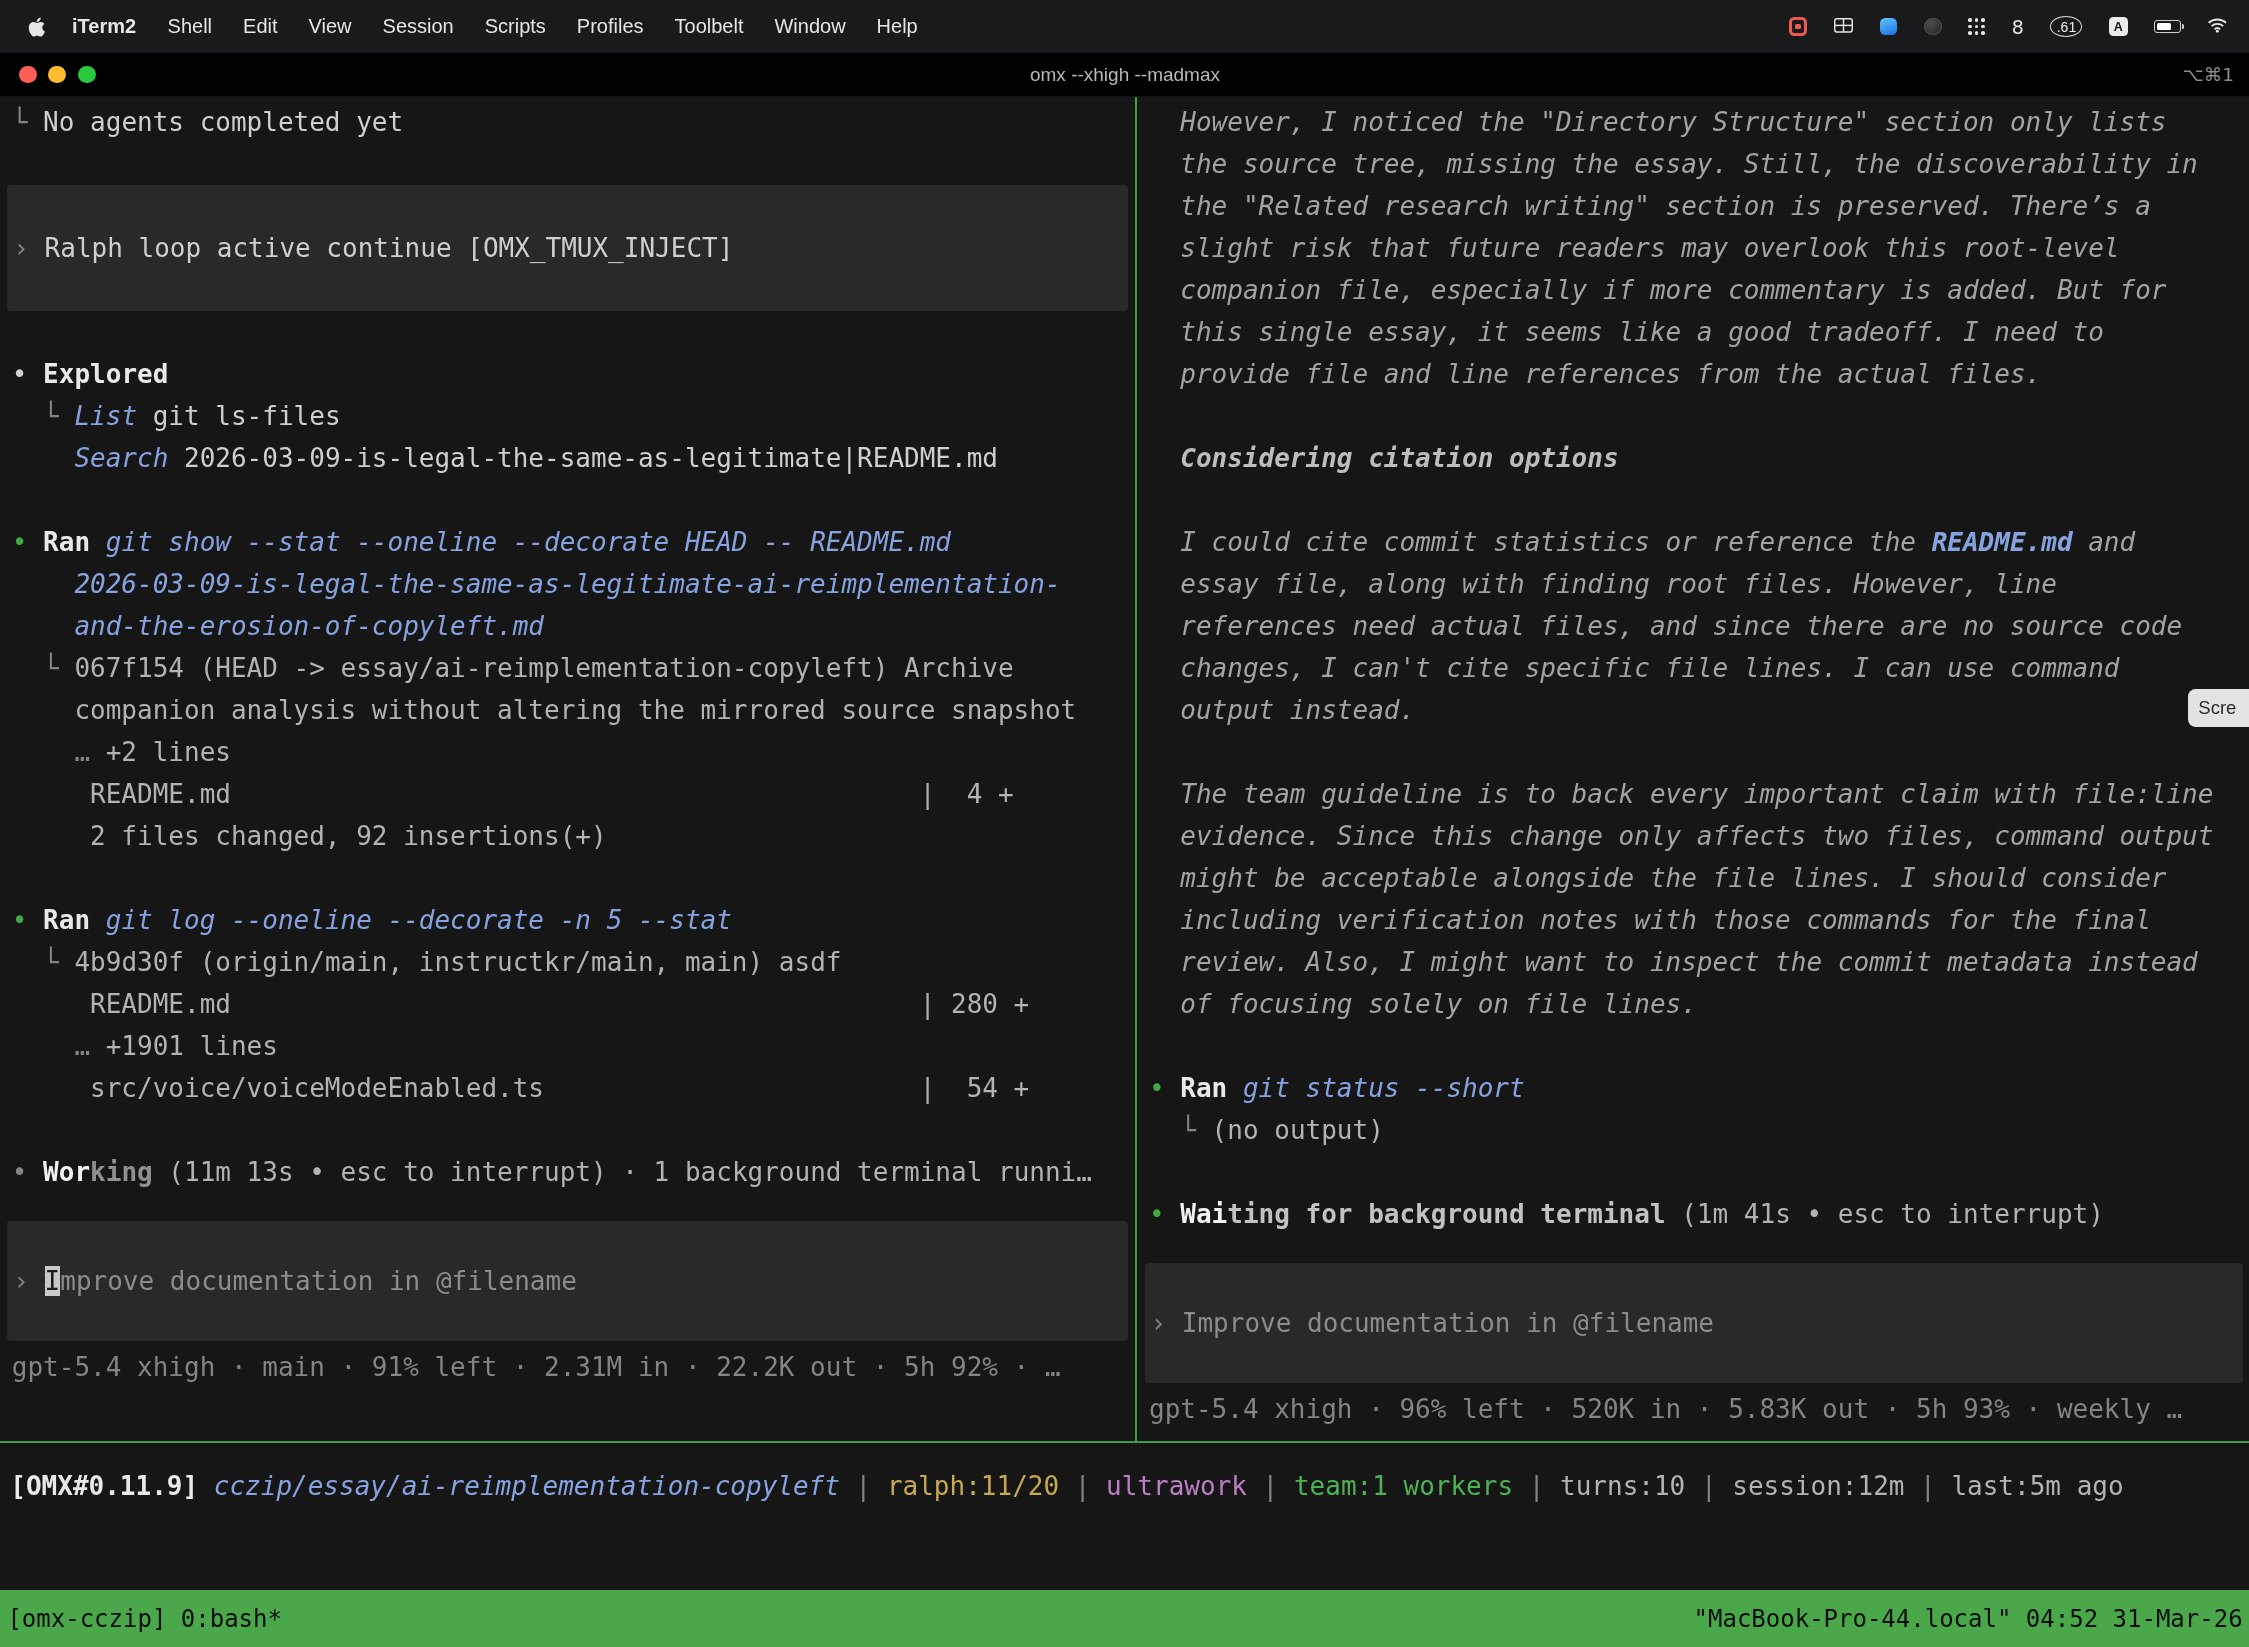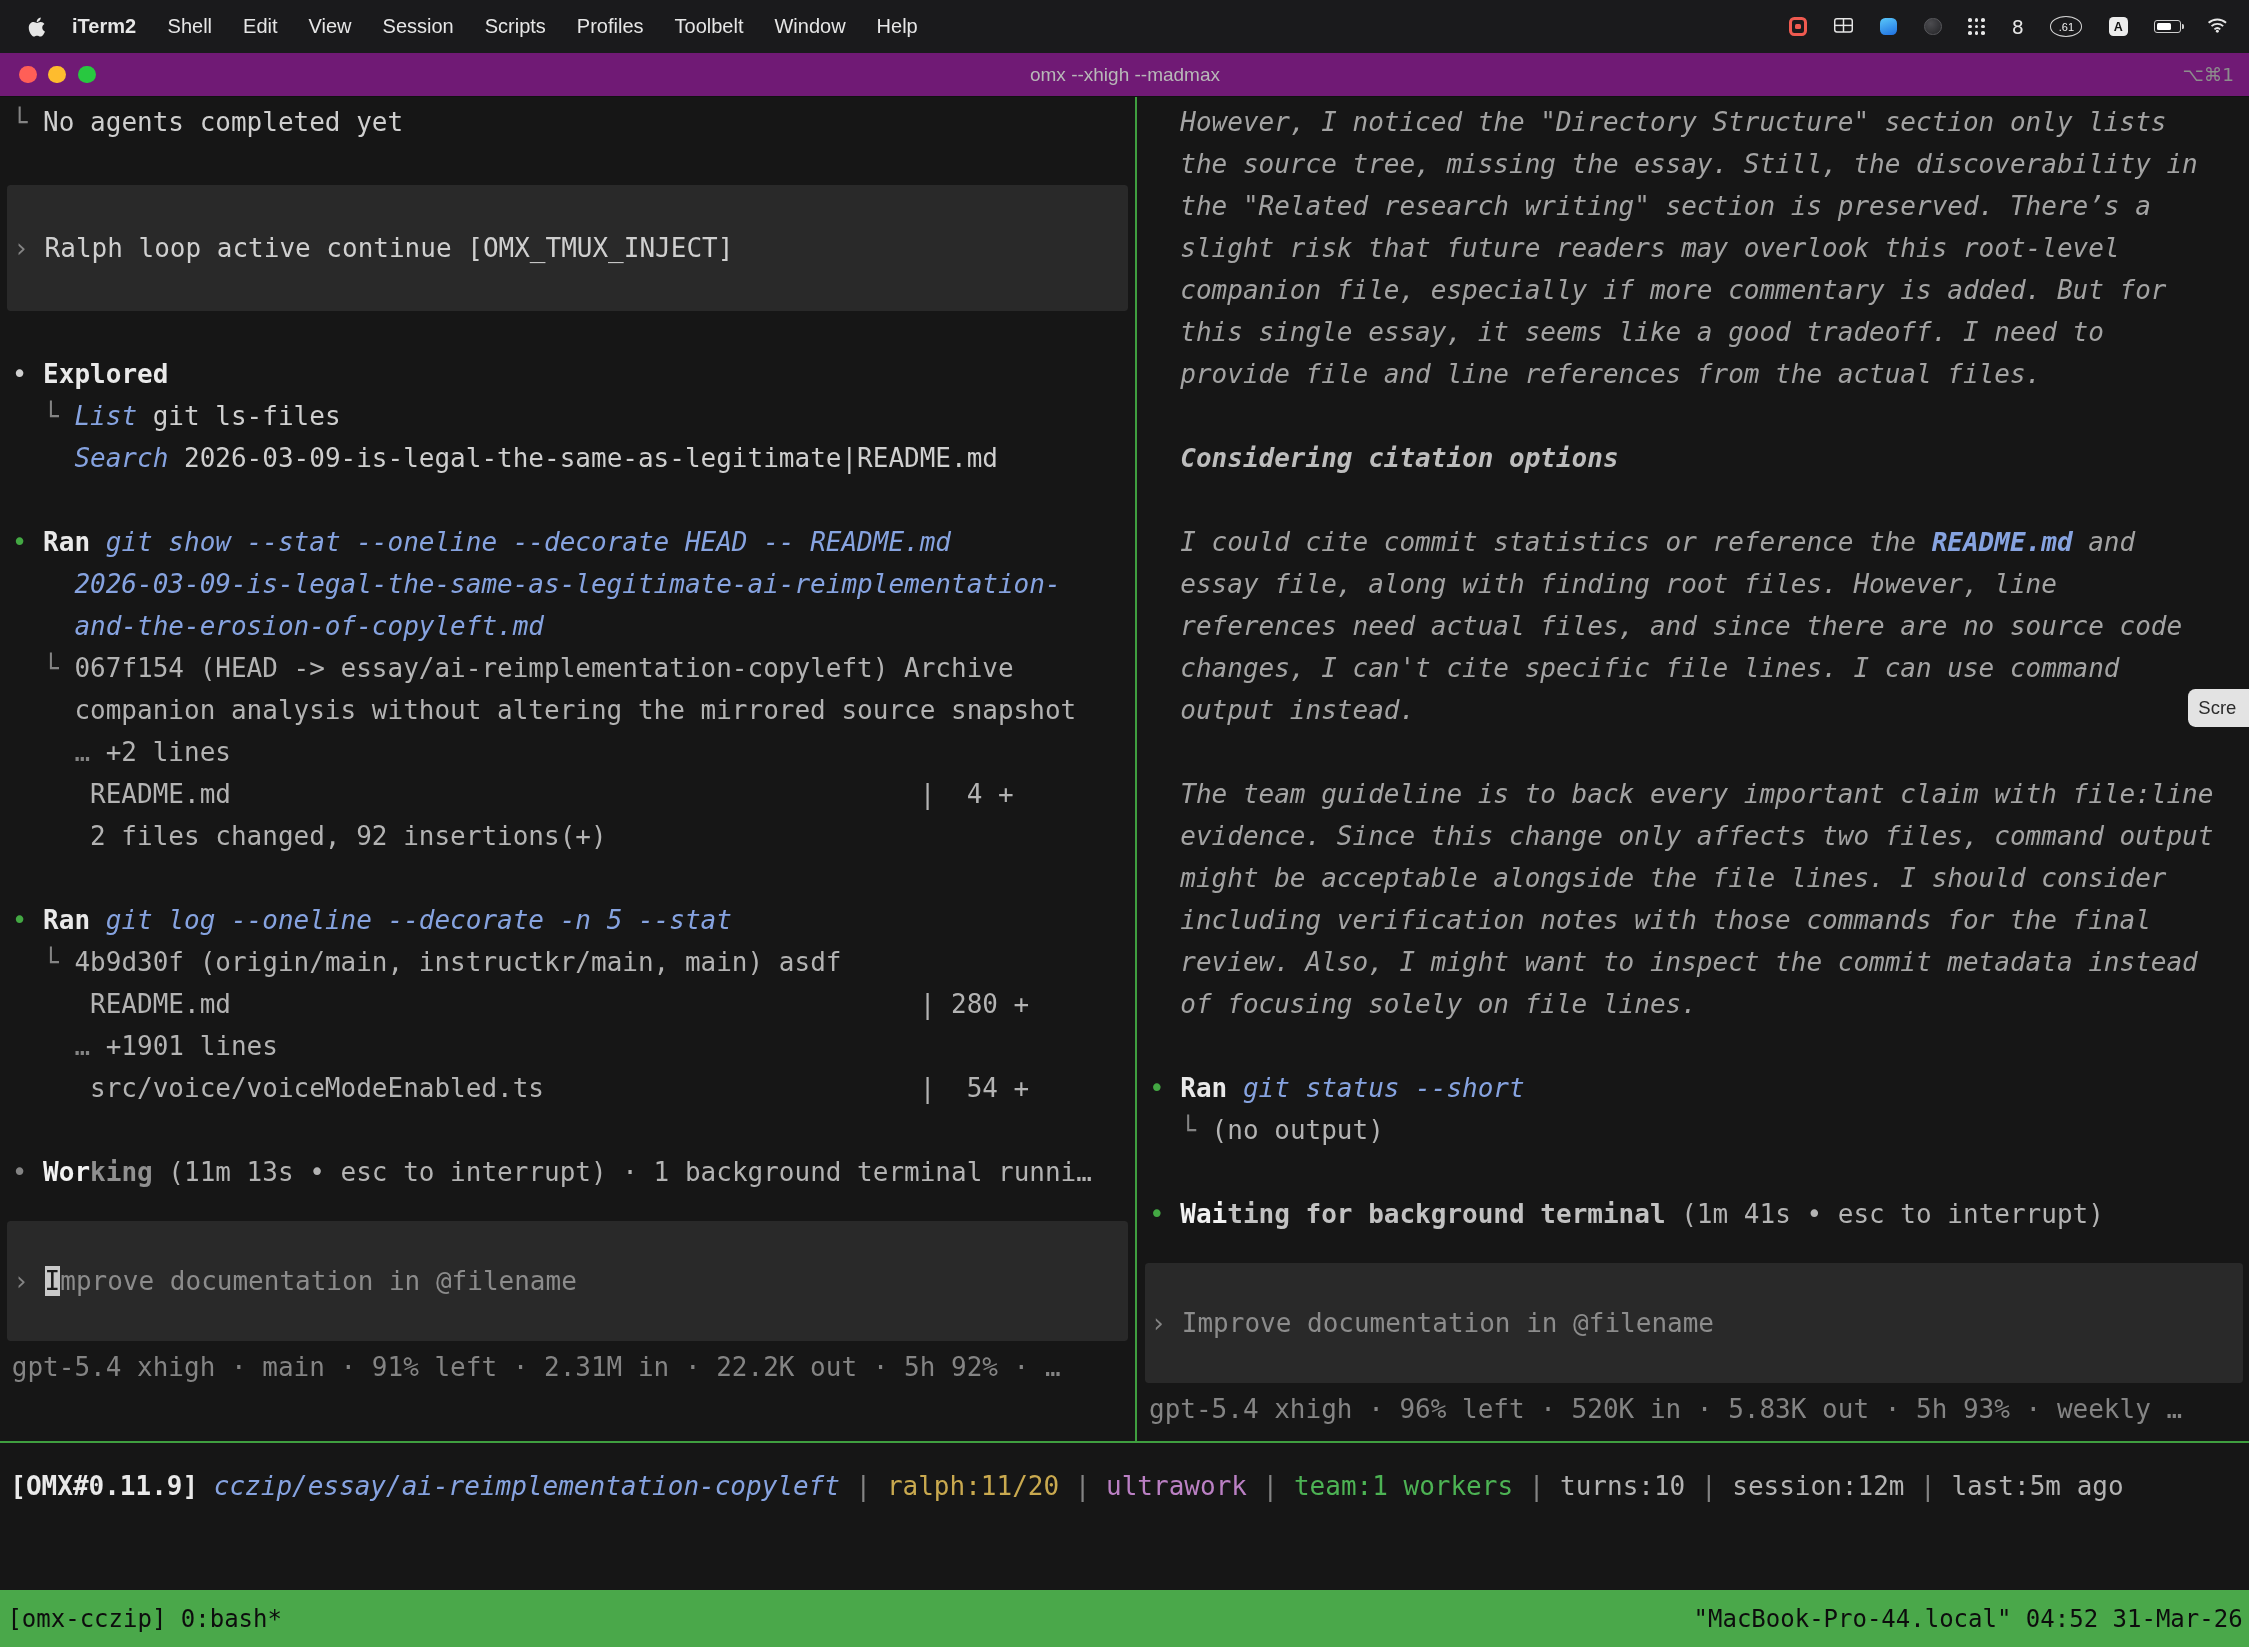--- a/index.html
+++ b/index.html
@@ -17,28 +17,28 @@
   .menubar .appname{font-weight:bold;padding:0 16px;}
   .menu-item{padding:0 15.5px;}
   .mb-right{margin-left:auto;display:flex;align-items:center;gap:26.6px;padding-right:22px;}
   .rec-icon{width:18.5px;height:18.5px;border:3px solid #ef5a50;border-radius:5.2px;display:flex;align-items:center;justify-content:center;}
   .rec-icon i{width:5.9px;height:5.9px;border-radius:1.5px;background:#ef5a50;display:block;}
   .dk-circle{width:17.7px;height:17.7px;border-radius:50%;background:radial-gradient(circle at 35% 30%,#4c4c50,#232326);border:0.7px solid #58585c;display:block;}
   .blue-app{width:17.7px;height:17.7px;border-radius:5.2px;background:linear-gradient(160deg,#5ac8fa,#1f6fe0);display:block;}
   .dots{display:grid;grid-template-columns:repeat(3,3.7px);grid-auto-rows:3.7px;gap:3px;}
   .dots i{width:3.7px;height:3.7px;border-radius:50%;background:#e6e6e6;display:block;}
   .keystroke{font-family:"DejaVu Sans",sans-serif;font-size:19px;color:#e6e6e6;}
-  .statcircle{width:32px;height:20.7px;border-radius:50%;border:1.5px solid #d4d4d4;display:flex;align-items:center;justify-content:center;font-size:11px;color:#f0f0f0;font-family:"Liberation Sans",sans-serif;}
+  .statcircle{width:32px;height:20.7px;border-radius:50%;border:1.5px solid #d4d4d4;display:flex;align-items:center;justify-content:center;font-size:14px;color:#f0f0f0;font-family:"Liberation Sans",sans-serif;}
   .inputsrc{width:18.5px;height:18.5px;border-radius:4.4px;background:#ececec;color:#111;font-weight:bold;font-size:12.5px;display:flex;align-items:center;justify-content:center;font-family:"Liberation Sans",sans-serif;}
   .bat{width:26.6px;height:12.5px;border:1.5px solid #cfcfcf;border-radius:3px;position:relative;}
   .bat .fill{position:absolute;left:1.5px;top:1.5px;bottom:1.5px;width:60%;background:#fff;border-radius:1.5px;}
   .bat .nub{position:absolute;right:-4.4px;top:3px;width:2.2px;height:5.2px;background:#cfcfcf;border-radius:0 1.5px 1.5px 0;}
 
   
-  .titlebar{flex:0 0 44px;background:#701a75;border-bottom:0.7px solid #111;position:relative;display:flex;align-items:center;font-family:"Liberation Sans",sans-serif;}
+  .titlebar{flex:0 0 44px;background:#000000;border-bottom:0.7px solid #111;position:relative;display:flex;align-items:center;font-family:"Liberation Sans",sans-serif;}
   .lights{position:absolute;left:19px;display:flex;gap:11.8px;}
   .light{width:17.7px;height:17.7px;border-radius:50%;}
   .light.red{background:#ff5f57;}
   .light.yellow{background:#febc2e;}
   .light.green{background:#28c840;}
   .wintitle{width:100%;text-align:center;color:#b8b8b8;font-size:19px;}
   .winshortcut{position:absolute;right:16px;color:#8d8d8d;font-size:18.5px;font-family:"DejaVu Sans",sans-serif;}
 
   
   .term{flex:1 1 auto;display:flex;border-bottom:2.2px solid var(--border_green);overflow:hidden;}

